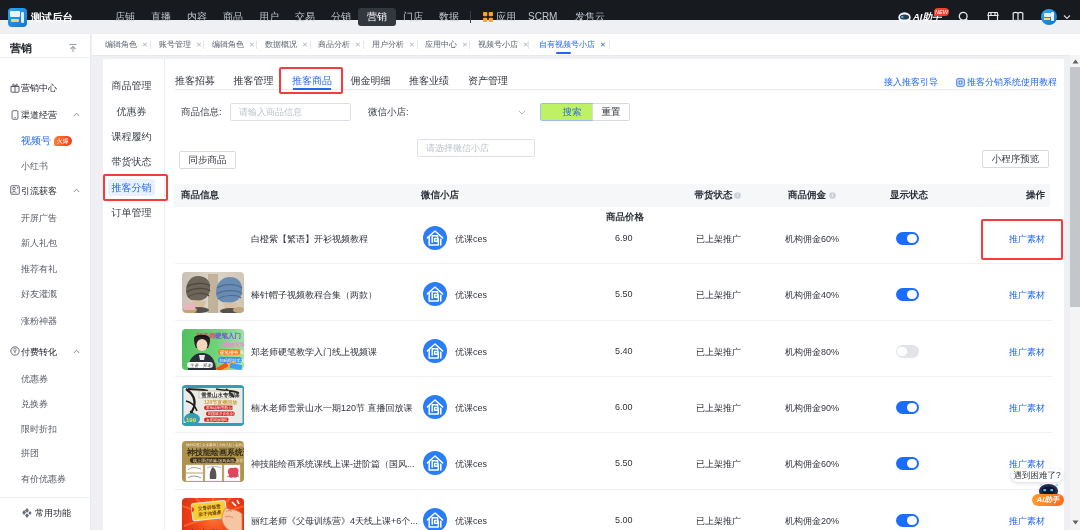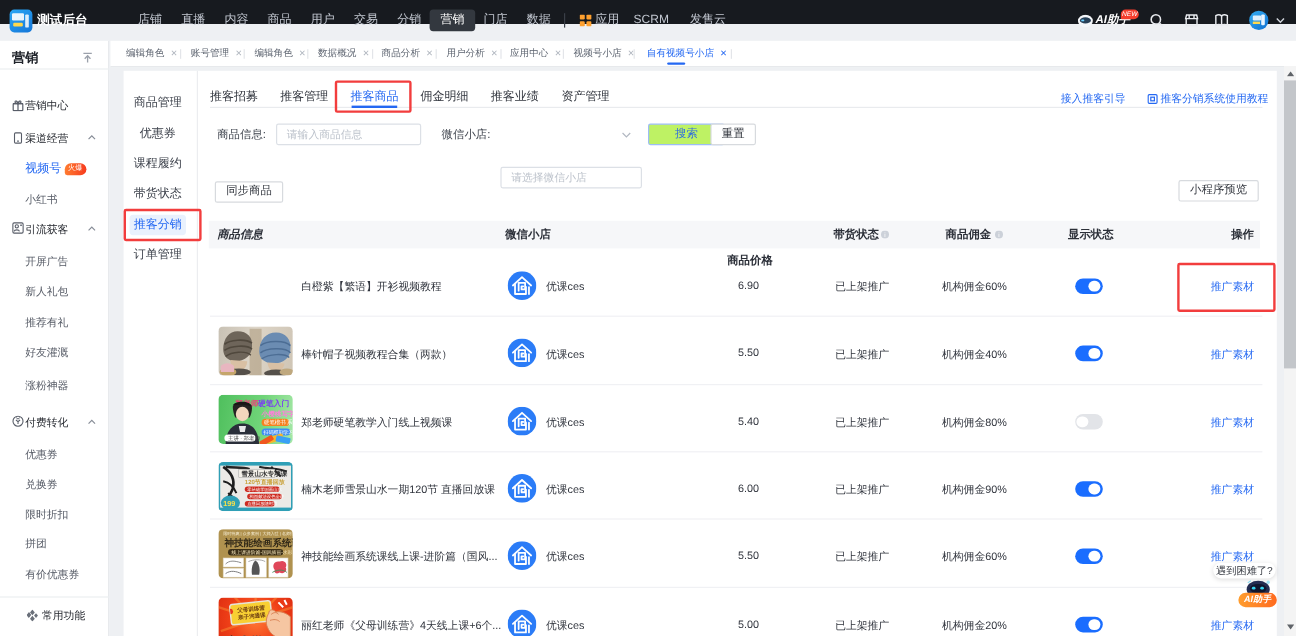--- a/index.html
+++ b/index.html
@@ -308,21 +308,21 @@
   <svg class="abs" style="left:518px;top:110px;" width="8" height="5" viewBox="0 0 8 5" fill="none" stroke="#b2b8c2" stroke-width="1">
     <path d="M0.8 0.8 L4 4 L7.2 0.8"></path>
   </svg>
   <div class="btn" style="left:540px;width:64px;background:#bef264;border:1px solid #9dbdf5;color:#2e6be0;">搜索</div>
   <div class="btn" style="left:592px;width:38px;background:#fff;border:1px solid #d7dade;color:#33373f;">重置</div>
 
   <div class="syncbtn">同步商品</div>
   <div class="prevbtn">小程序预览</div>
 
   <div id="thead"></div>
-  <div class="th" style="left:181px;font-style:italic;">商品信息</div>
+  <div class="th" style="left:181px;">商品信息</div>
   <div class="th" style="left:421px;">微信小店</div>
   <div class="th" style="left:606px;margin-top:22px;">商品价格</div>
   <div class="th" style="left:694.5px;">带货状态</div>
   <svg class="abs infoi" style="left:734px;top:192px;" width="7" height="7" viewBox="0 0 8 8">
       <circle cx="4" cy="4" r="3.8" fill="#ccd1d9"></circle>
       <text x="4" y="6.2" font-size="6" fill="#fff" text-anchor="middle" font-family="Liberation Sans">i</text>
     </svg>
   <div class="th" style="left:788px;">商品佣金</div>
   <svg class="abs infoi" style="left:828.5px;top:192px;" width="7" height="7" viewBox="0 0 8 8">
       <circle cx="4" cy="4" r="3.8" fill="#ccd1d9"></circle>

